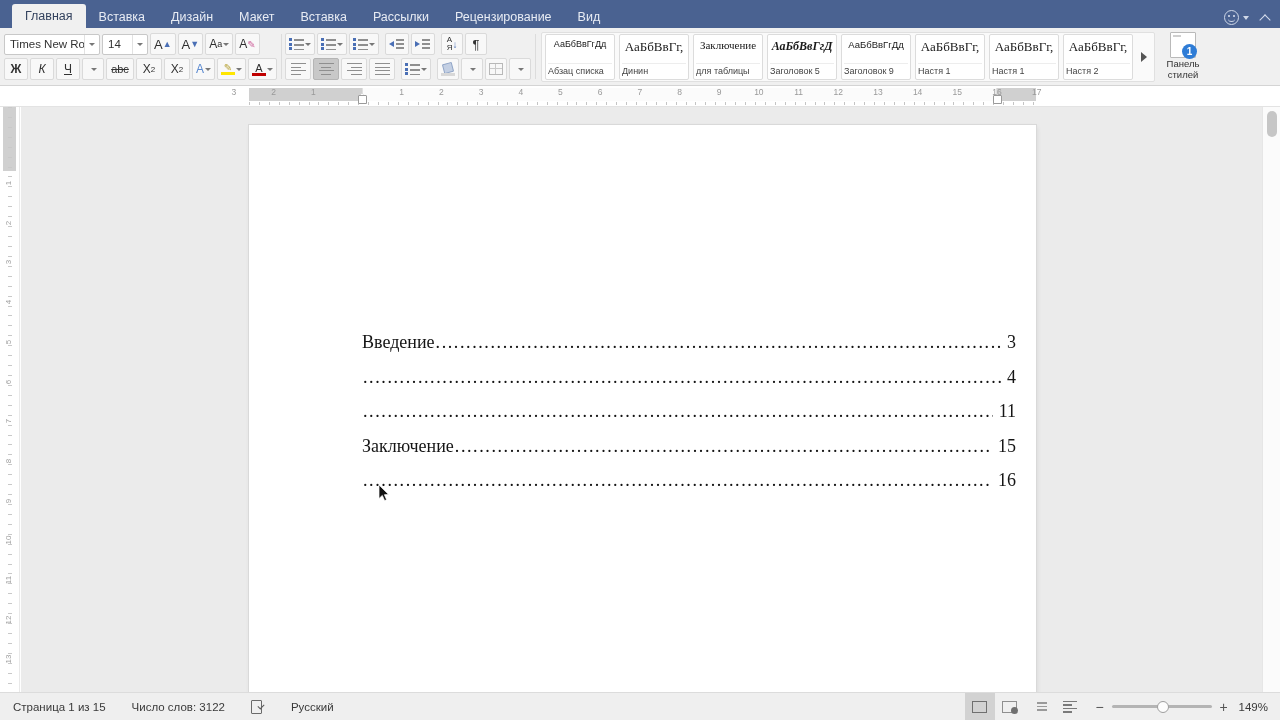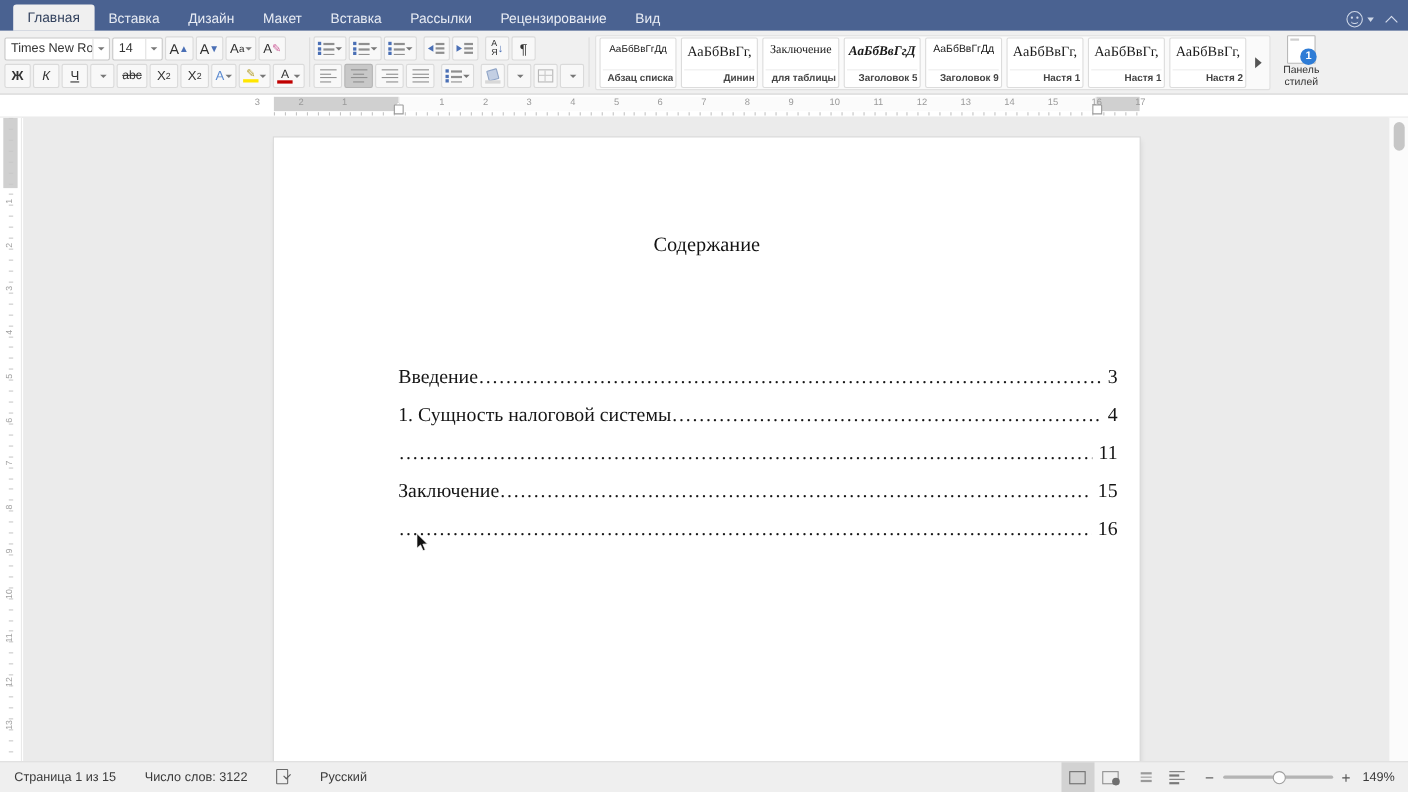--- a/index.html
+++ b/index.html
@@ -187,21 +187,21 @@
   }
   .style-card {
     width: 70px; height: 46px;
     border: 1px solid #dcdcdc; background:#fff; border-radius:2px;
     display:flex; flex-direction:column; align-items:center; justify-content:space-between;
     padding: 4px 2px 3px;
   }
   .style-prev { font-size: 11px; color:#1a1a1a; white-space: nowrap; overflow:hidden;
     width: 66px; text-align:center; }
   .style-name { font-size: 9px; color:#444; border-top:1px solid #ededed;
-    width: 100%; text-align:right; padding-top: 2px; white-space:nowrap; overflow:hidden;font-weight:bold; }
+    width: 100%; text-align:left; padding-top: 2px; white-space:nowrap; overflow:hidden; }
   .gallery-more { width:14px; height:46px; display:flex; align-items:center; justify-content:center; }
   .gallery-more::after { content:""; width:0;height:0;
     border-top:5px solid transparent; border-bottom:5px solid transparent; border-left:6px solid #555; }
 
   .panel-styles { display:flex; flex-direction:column; align-items:center; width:52px; padding-left:4px; }
   .panel-ic { width:26px; height:26px; border:1.4px solid #b9b9b9; background:#fff; position:relative; border-radius:1px; }
   .panel-ic::before{content:"";position:absolute;left:2px;top:2px;width:8px;height:2px;background:#cfcfcf;}
   .panel-ic::after{content:"1";position:absolute;right:-2px;bottom:-2px;width:15px;height:15px;
     border-radius:50%;background:#2e7cd6;color:#fff;font-size:10px;line-height:15px;text-align:center;font-weight:bold;}
   .panel-lbl { font-size: 9.5px; color:#333; text-align:center; line-height:1.15; margin-top:1px; }
@@ -780,29 +780,27 @@
         <div class="vr-tick" style="top: 536px;"></div>
         <div class="vr-tick" style="top: 546px;"></div>
         <div class="vr-tick" style="top: 556px;"></div>
         <div class="vr-tick" style="top: 566px;"></div>
         <div class="vr-tick" style="top: 576px;"></div>
       </div>
   </div>
 
   <div class="canvas">
     <div class="page">
-      <div class="doc-title">Содержание</div>
       <div class="toc" id="toc-container">
           <div class="toc-row">
             <span class="toc-txt">Введение </span>
             <span class="toc-dots">................................................................................................................................................................</span>
             <span class="toc-pg">3</span>
           </div>
           <div class="toc-row">
-            <span class="toc-txt">1. Сущность налоговой системы </span>
             <span class="toc-dots">................................................................................................................................................................</span>
             <span class="toc-pg">4</span>
           </div>
           <div class="toc-row">
             <span class="toc-dots">................................................................................................................................................................</span>
             <span class="toc-pg">11</span>
           </div>
           <div class="toc-row">
             <span class="toc-txt">Заключение</span>
             <span class="toc-dots">................................................................................................................................................................</span>

